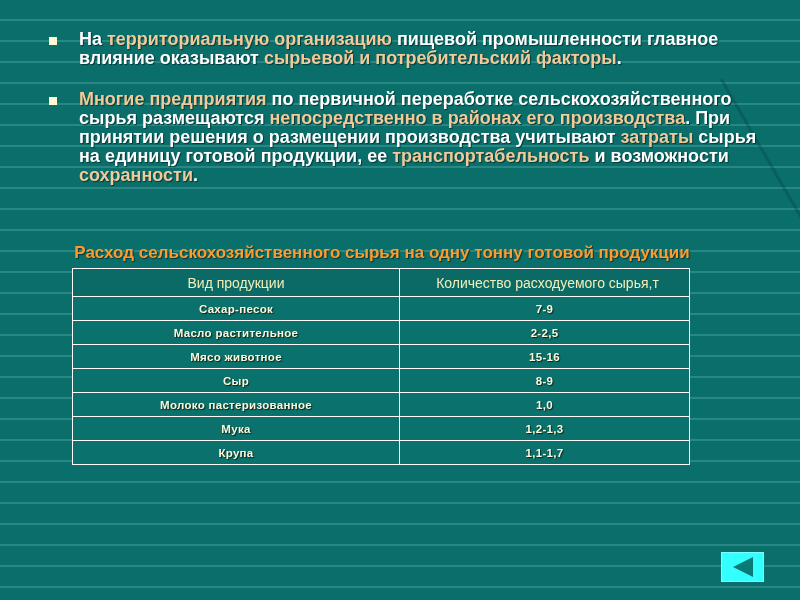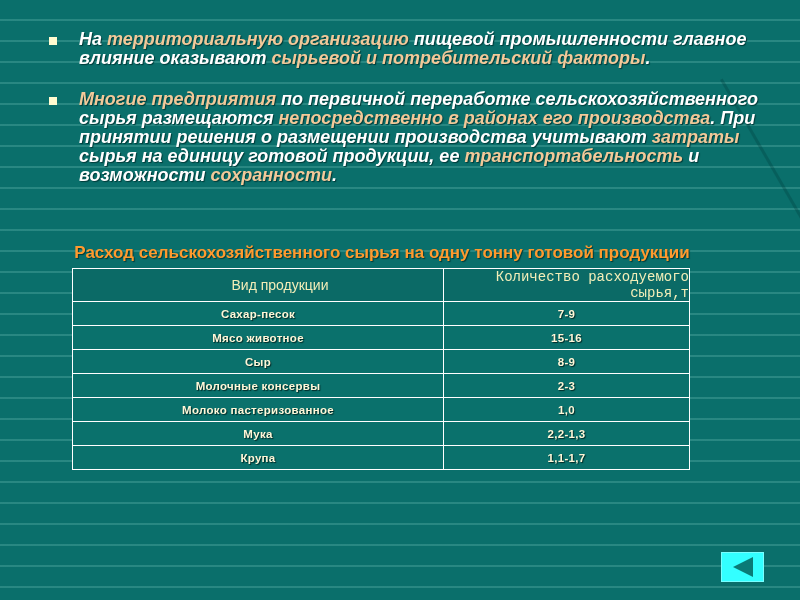--- a/index.html
+++ b/index.html
@@ -19,41 +19,40 @@
       background: rgba(0,60,60,0.3); transform: rotate(-30deg); transform-origin: top left;
     }
     .bullets { position: absolute; left: 44px; top: 30px; width: 720px; }
     .bullet { position: relative; padding-left: 35px; margin-bottom: 22px; }
     .bullet-mark {
       position: absolute; left: 5px; top: 7px; width: 8px; height: 8px; background: #fffbd0;
     }
     .bullet-text {
       font-weight: bold; font-size: 18px; line-height: 19px; color: #ffffff;
       text-shadow: 1px 1px 1px #003a38;
-      font-style: italic;
     }
     .hl { color: #f2c999; }
     .caption {
       position: absolute; left: 72px; width: 620px; top: 243px; text-align: center;
       color: #ff9a2e; font-weight: bold; font-size: 17px;
       text-shadow: 1px 1px 1px #003a38;
     }
     table.data {
       position: absolute; left: 72px; top: 268px; width: 618px;
       border-collapse: collapse; border: 1.5px solid #ffffff;
     }
     table.data th, table.data td {
       border: 1px solid #ffffff; text-align: center; padding: 0; height: 23px;
     }
     table.data th {
       font-weight: normal; font-size: 14px; color: #f3eeb8; background: #0b6a66;
       height: 27px;
     }
-    table.data th.left-head { width: 326px; padding-left: 44px; }
-    table.data th.right-head { text-align: right; padding-left: 6px; font-family: Liberation Mono, monospace; }
+    table.data th.left-head { width: 326px; }
+    table.data th.right-head { text-align: center; padding-left: 6px; }
     table.data td {
       font-weight: bold; font-size: 11.5px; color: #fff7d8; background: #0a716c;
       text-shadow: 1px 1px 1px #002a28; letter-spacing: 0.3px;
     }
     .nav-back {
       position: absolute; left: 721px; top: 552px; width: 43px; height: 30px;
       background: #33ffff; border: 1px solid #7ff; box-sizing: border-box;
       display: flex; align-items: center; justify-content: center; cursor: pointer;
     }
     .nav-back svg { display: block; }
@@ -88,38 +87,38 @@
       <th class="left-head">Вид продукции</th>
       <th class="right-head">Количество расходуемого сырья,т</th>
     </tr>
   </thead>
   <tbody>
     <tr>
         <td>Сахар-песок</td>
         <td>7-9</td>
       </tr>
     <tr>
+        <td>Масло растительное</td>
+        <td>2-2,5</td>
+      </tr>
+    <tr>
         <td>Мясо животное</td>
         <td>15-16</td>
       </tr>
     <tr>
         <td>Сыр</td>
         <td>8-9</td>
       </tr>
     <tr>
-        <td>Молочные консервы</td>
-        <td>2-3</td>
-      </tr>
-    <tr>
         <td>Молоко пастеризованное</td>
         <td>1,0</td>
       </tr>
     <tr>
         <td>Мука</td>
-        <td>2,2-1,3</td>
+        <td>1,2-1,3</td>
       </tr>
     <tr>
         <td>Крупа</td>
         <td>1,1-1,7</td>
       </tr>
   </tbody>
 </table>
 
 <div class="nav-back">
   <svg width="24" height="22" viewBox="0 0 24 22">

